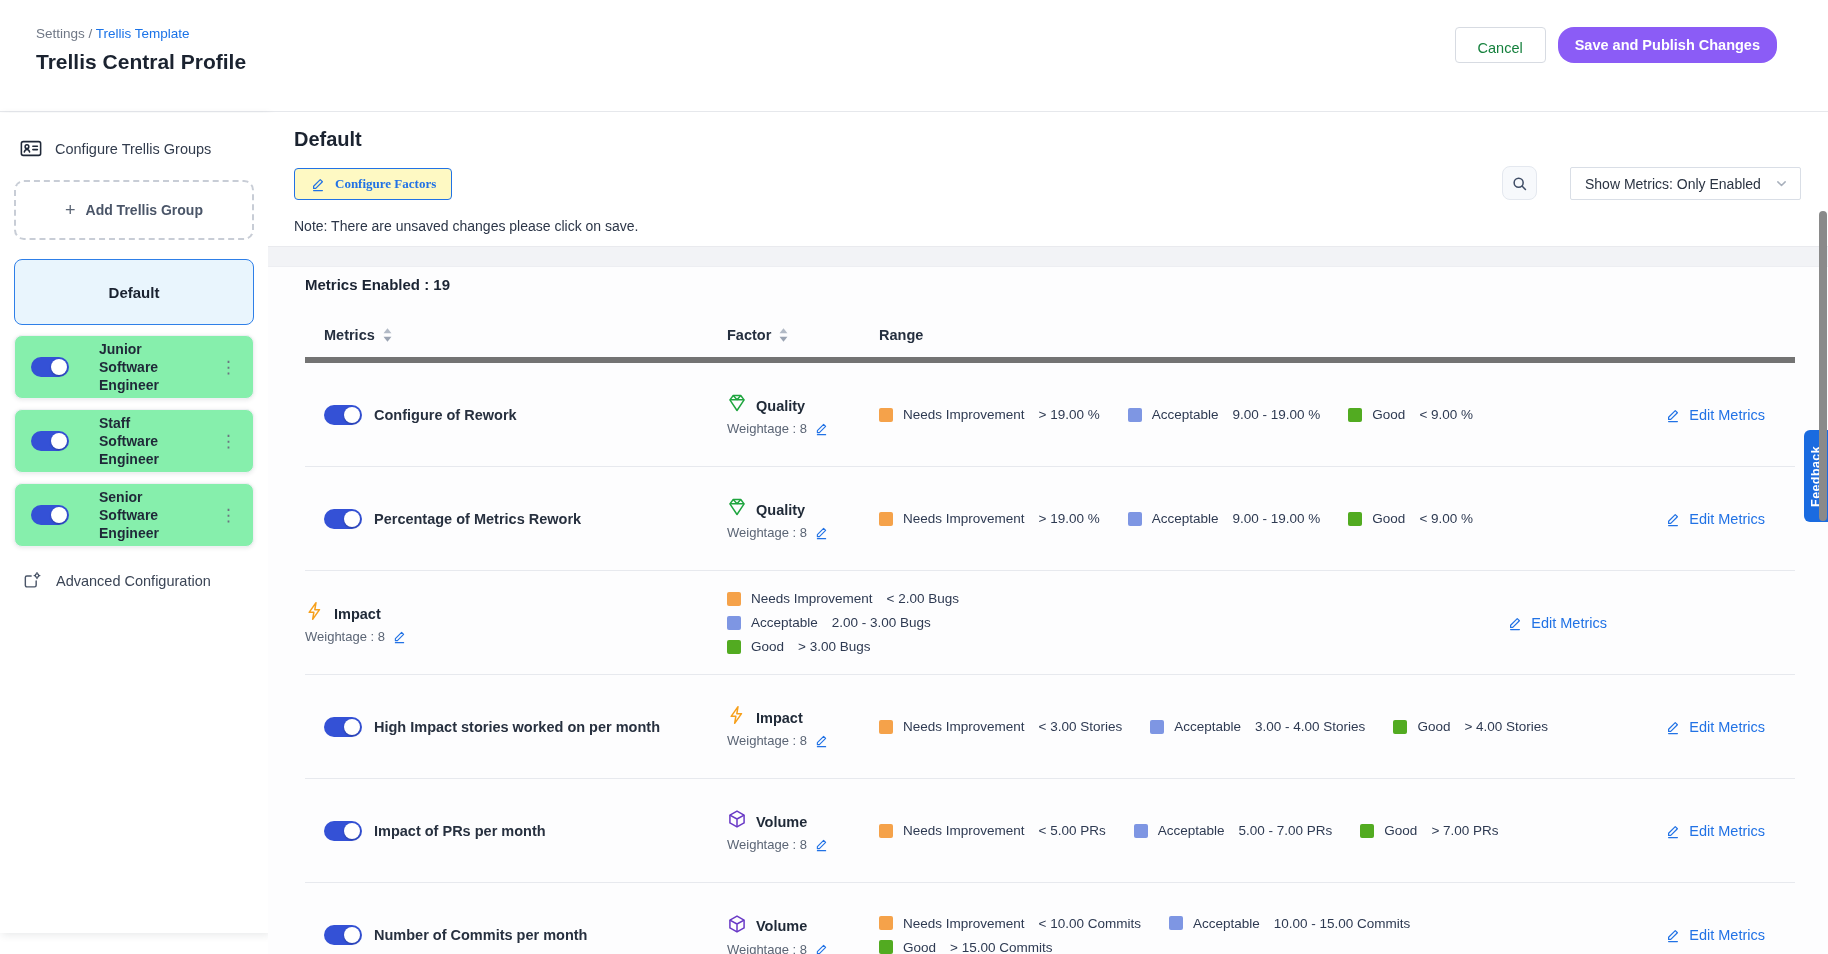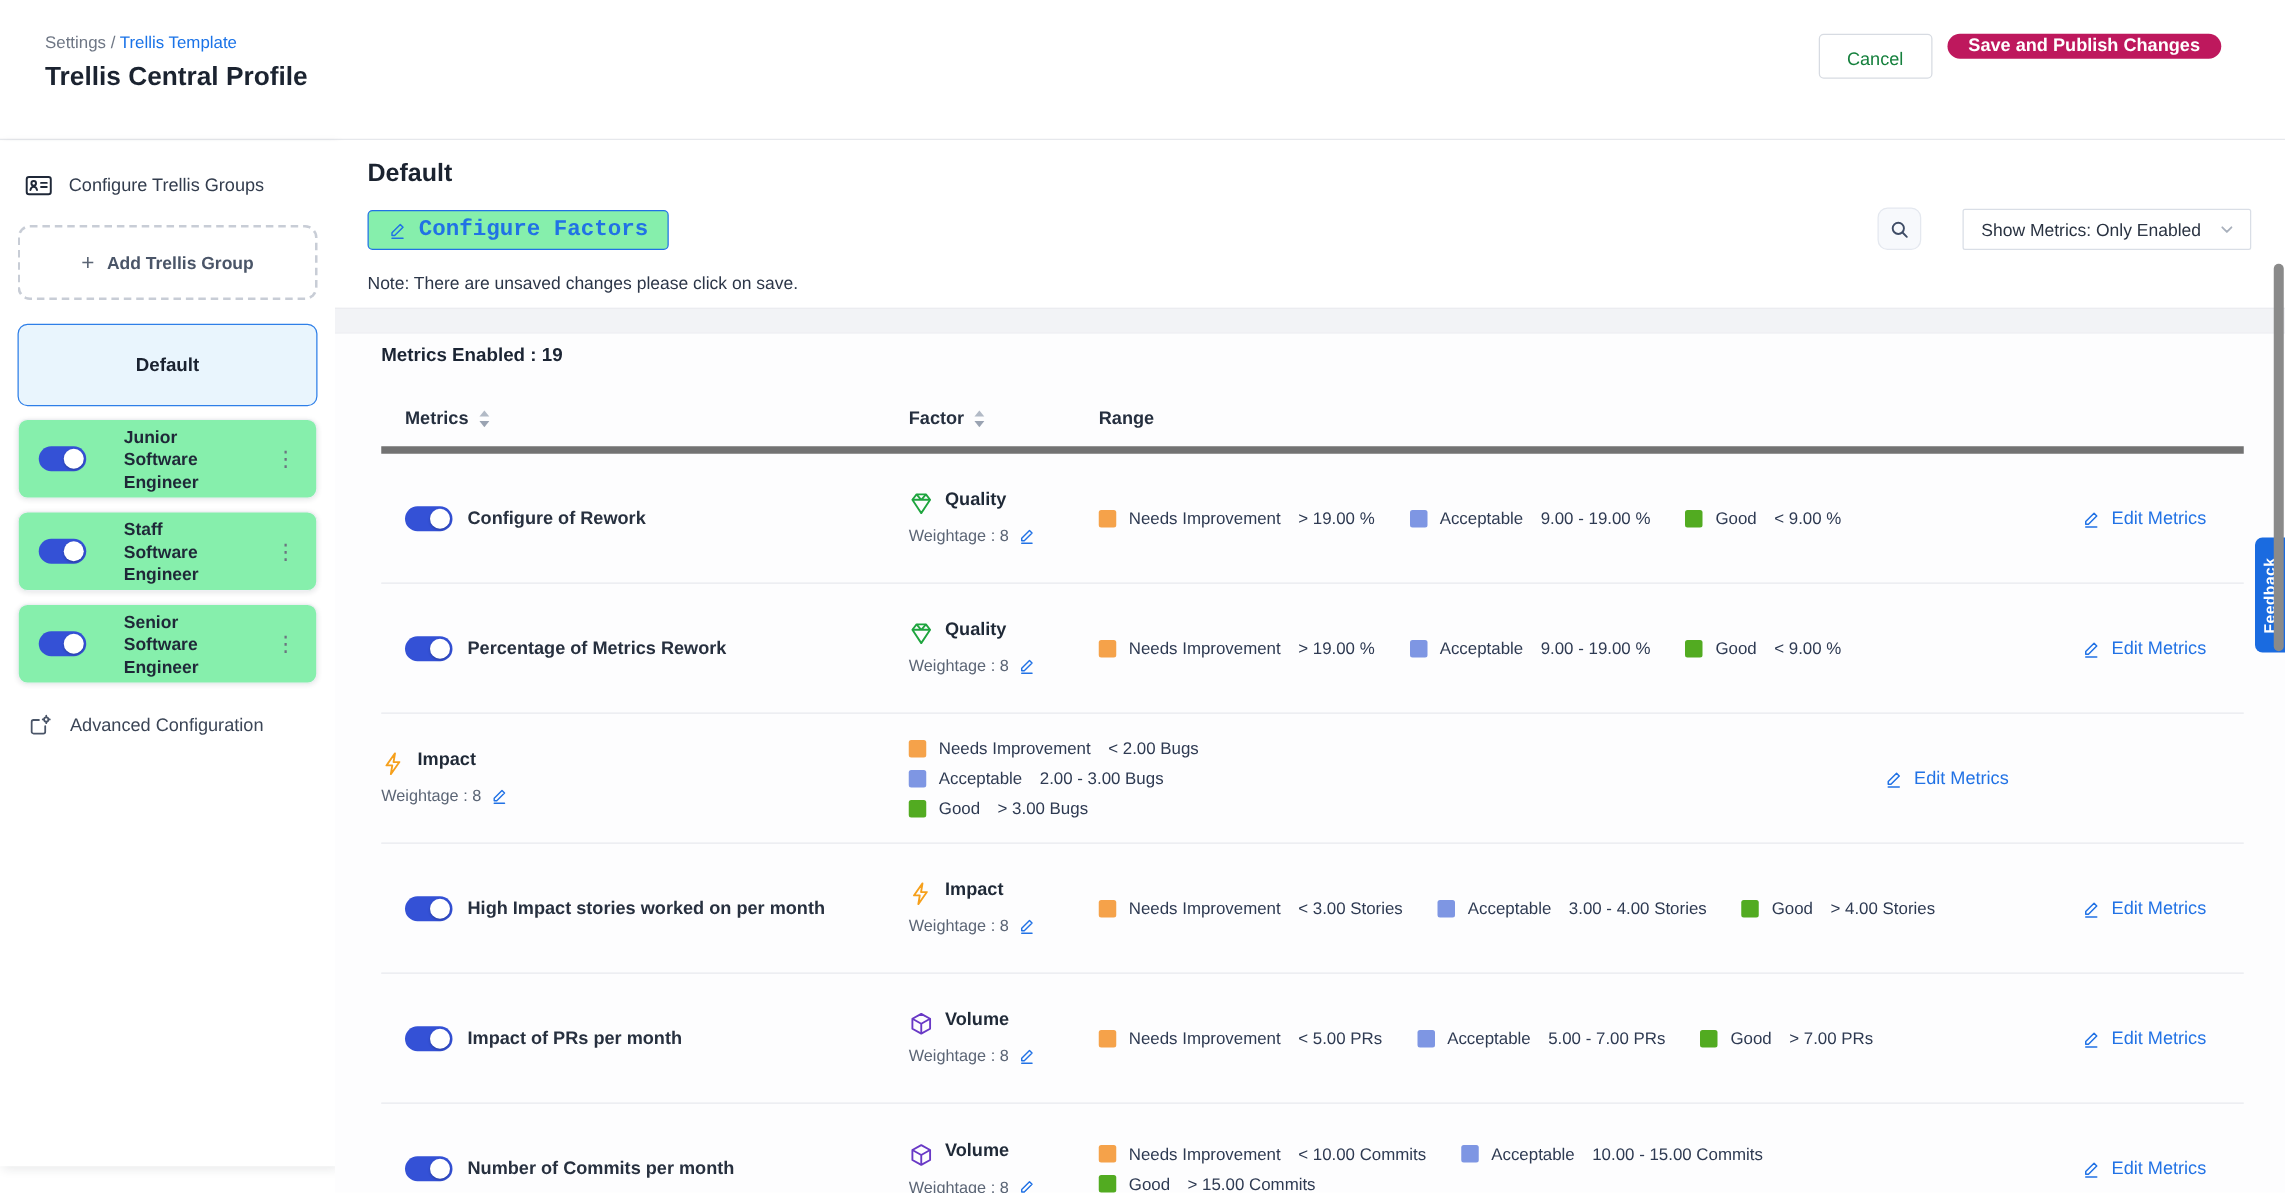--- a/index.html
+++ b/index.html
@@ -8,21 +8,21 @@
 
   
   .topbar { position:absolute; left:0; top:0; width:1828px; height:112px; background:#fff;
     border-bottom:1px solid #e6e8ec; }
   .crumb { position:absolute; left:36px; top:26px; font-size:13.5px; color:#6f7785; }
   .crumb a { color:#1a73e8; text-decoration:none; cursor:pointer; }
   .page-title { position:absolute; left:36px; top:50px; font-size:21px; font-weight:700; color:#1b2330; }
   .topbar-actions { position:absolute; right:51px; top:27px; display:flex; gap:12px; }
   .btn-cancel { height:36px; padding:12px 22px; background:#fff; border:1px solid #d7dbe2; border-radius:4px;
     font-size:14.5px; color:#15803d; font-weight:500; cursor:pointer; font-family:inherit; }
-  .btn-save { height:20px; padding:0 17px; background:#be185d; border:none; border-radius:16px;
+  .btn-save { height:36px; padding:0 17px; background:#8b5cf6; border:none; border-radius:16px;
     font-size:14.5px; color:#fff; font-weight:600; cursor:pointer; font-family:inherit; }
 
   
   .sidebar { position:absolute; left:0; top:113px; width:268px; height:820px; background:#fff;
     box-shadow:2px 2px 8px rgba(27,36,50,.10); padding:0 14px; }
   .sb-head { display:flex; align-items:center; gap:13px; margin:26px 0 0 6px;
     font-size:14.5px; color:#323c4d; }
   .sb-head .ic { display:flex; color:#1f2838; }
   .add-group { margin-top:22px; width:240px; height:60px; border:2px dashed #c8cdd6; border-radius:10px;
     background:#fff; display:flex; align-items:center; justify-content:center; gap:10px;
@@ -49,23 +49,23 @@
     flex:0 0 38px; cursor:pointer; }
   .toggle::after { content:""; position:absolute; top:2px; left:2px; width:16px; height:16px;
     border-radius:50%; background:#fff; box-shadow:0 1px 2px rgba(0,0,0,.25); transition:left .1s; }
   .toggle.on { background:#3451d6; }
   .toggle.on::after { left:20px; }
 
   
   .main { position:absolute; left:268px; top:113px; width:1560px; height:841px; }
   .main-header { position:relative; height:133px; background:#fff; }
   .group-title { position:absolute; left:26px; top:15px; font-size:20px; font-weight:700; color:#1b2330; }
-  .btn-configure { position:absolute; left:26px; top:55px; height:32px; padding:0 15px; background:#86efac;
+  .btn-configure { position:absolute; left:26px; top:55px; height:32px; padding:0 15px; background:#fef9c3;
     border:1px solid #2172e5; border-radius:4px; display:flex; align-items:center; gap:9px;
-    font-size:18px; font-weight:600; color:#2172e5; cursor:pointer; font-family:Liberation Mono, monospace; }
+    font-size:13px; font-weight:600; color:#2172e5; cursor:pointer; font-family:Liberation Serif, serif; }
   .note { position:absolute; left:26px; top:105px; font-size:14px; color:#2c3648; }
   .btn-search { position:absolute; right:291px; top:53px; width:35px; height:34px; background:#f7f9fc;
     border:1px solid #e4e8ef; border-radius:8px; display:flex; align-items:center; justify-content:center;
     cursor:pointer; }
   .dropdown { position:absolute; right:27px; top:54px; width:231px; height:33px; background:#fff;
     border:1px solid #d9dee6; border-radius:2px; display:flex; align-items:center; padding:0 12px 0 14px;
     font-size:14px; color:#2a3342; cursor:pointer; }
   .dropdown .dd-val { flex:1; }
   .band { height:21px; background:#f2f3f6; border-top:1px solid #e9eaee; border-bottom:1px solid #edeef2; }
 
@@ -74,21 +74,21 @@
   .tgrid { display:grid; grid-template-columns:422px 152px 758px 1fr; align-items:center; }
   .thead { height:50px; border-bottom:6px solid #737373; font-size:14.5px; font-weight:700; color:#252f3f; }
   .th { display:flex; align-items:center; gap:8px; }
   .th.first { padding-left:19px; }
   .sort { display:flex; flex-direction:column; gap:2px; cursor:pointer; }
   .trow { height:104px; border-bottom:1px solid #e7e9ee; }
   .trow:last-child { border-bottom:none; }
   .cell-metric { display:flex; align-items:center; gap:12px; padding-left:19px; }
   .metric-name { font-size:14.5px; font-weight:700; color:#27303f; }
   .cell-factor { line-height:1; }
-  .factor-top { display:flex; align-items:flex-start; gap:9px; }
+  .factor-top { display:flex; align-items:flex-end; gap:9px; }
   .factor-icon { display:flex; }
   .factor-name { font-size:14.5px; font-weight:700; color:#1f2937; }
   .weightage { display:flex; align-items:center; gap:7px; margin-top:8px; font-size:13px; color:#5b6575; }
   .pencil-link { display:flex; color:#2172e5; cursor:pointer; }
   .cell-range { display:flex; flex-wrap:wrap; align-content:center; column-gap:28px; row-gap:9px;
     max-width:720px; }
   .rng { display:flex; align-items:center; gap:10px; font-size:13.5px; color:#2e3a52; white-space:nowrap; }
   .rng .sw { width:14px; height:14px; border-radius:2px; flex:0 0 14px; }
   .rng .val { margin-left:4px; }
   .cell-edit { display:flex; justify-content:flex-end; padding-right:30px; }

